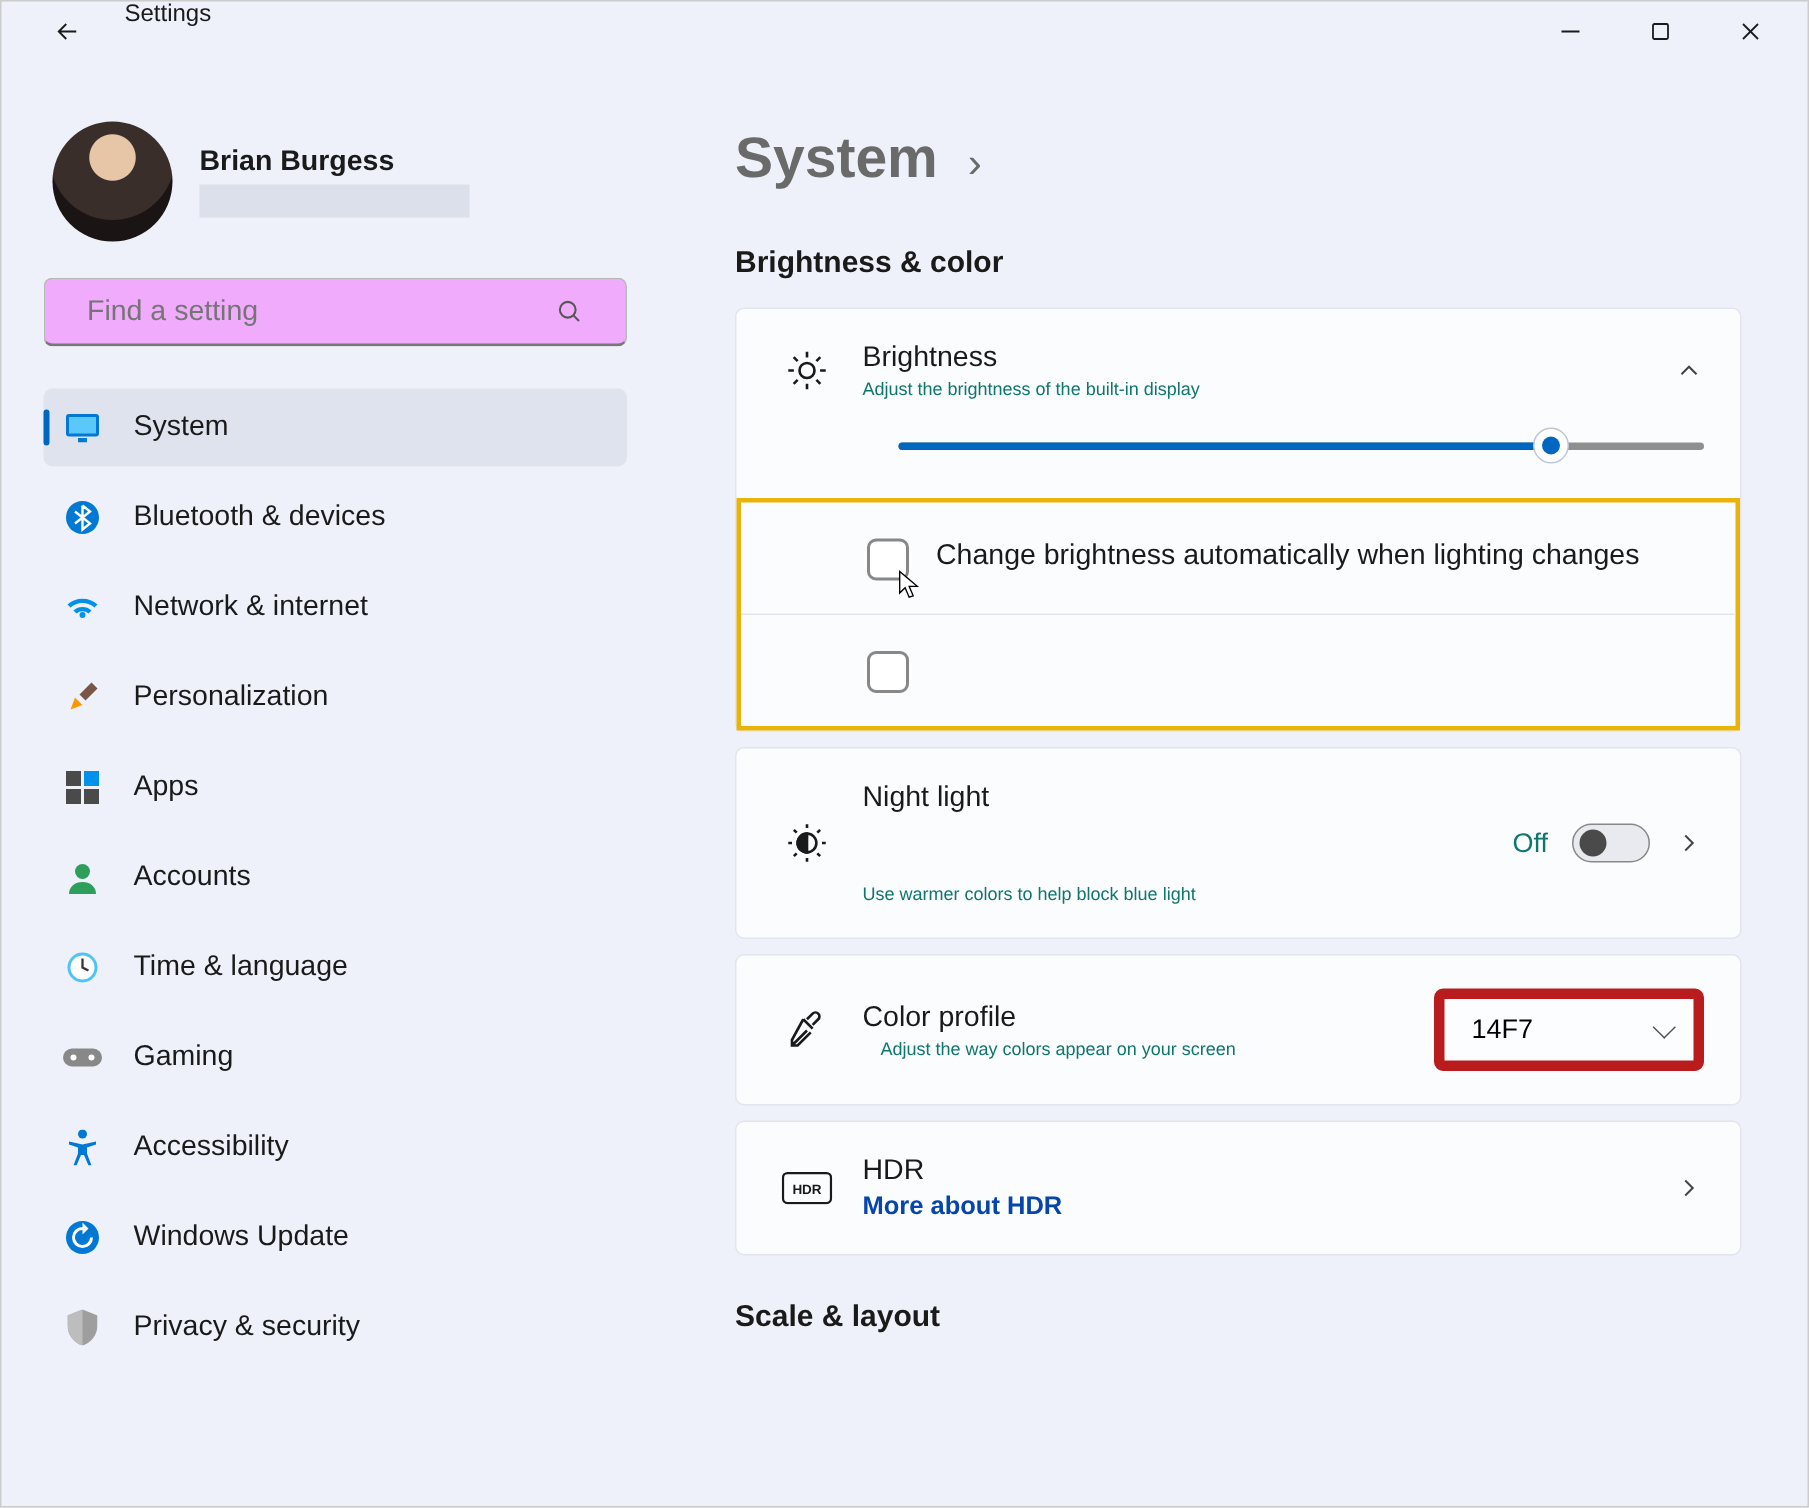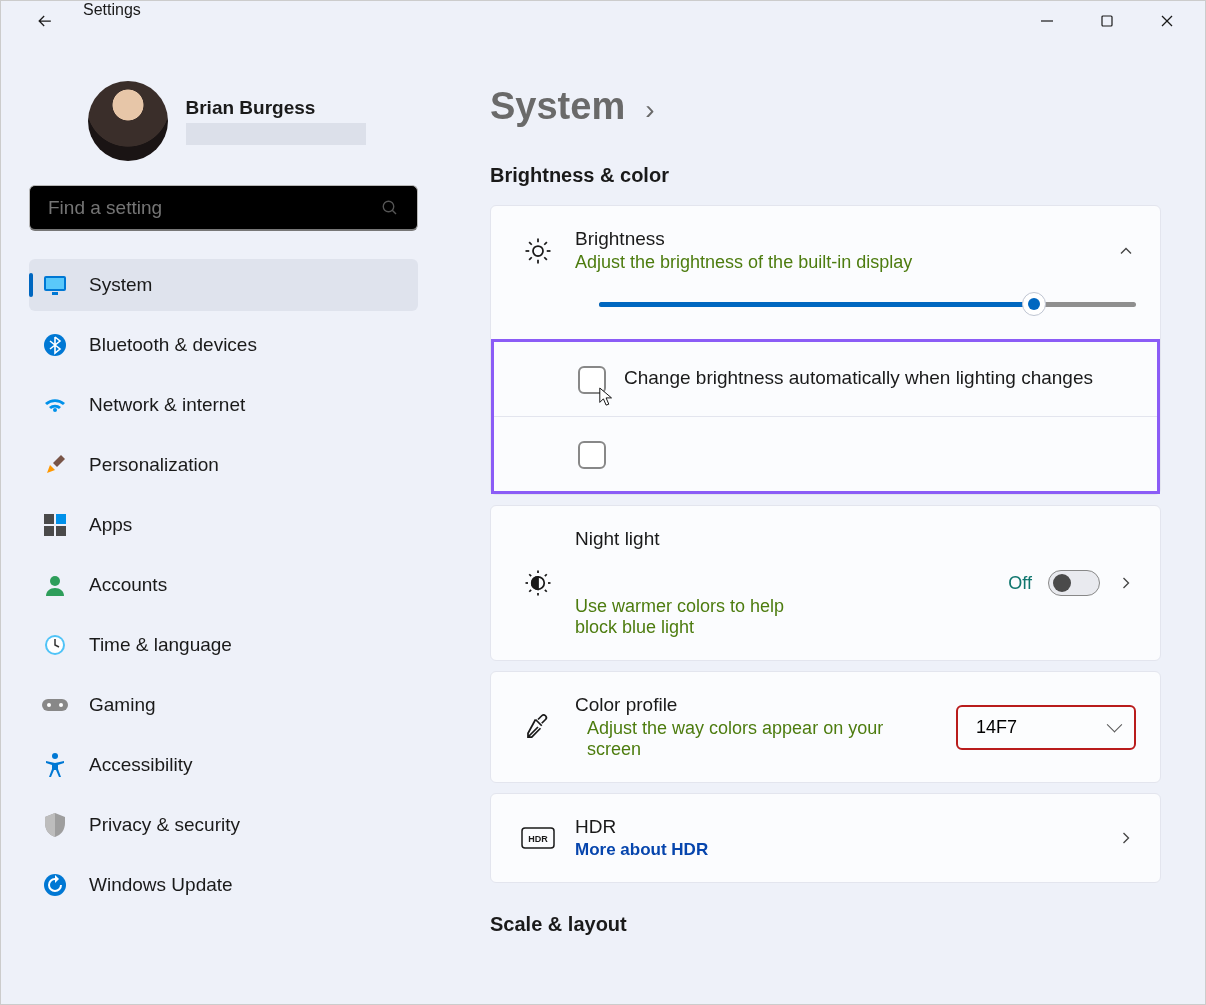--- a/index.html
+++ b/index.html
@@ -41,39 +41,38 @@
 .sidebar {
   width: 445px;
   padding: 24px 28px 0 28px;
   flex-shrink: 0;
 }
 .profile {
   display: flex;
   align-items: center;
   margin-bottom: 24px;
   padding-left: 6px;
-  justify-content: center;
 }
 .avatar {
   width: 80px; height: 80px;
   border-radius: 50%;
   background: radial-gradient(circle at 50% 30%, #e7c6a8 22%, #3a2e2a 23% 60%, #1a1414 61%);
   margin-right: 18px;
 }
 .profile-name { font-size: 19px; font-weight: 600; color: #1a1a1a; margin-bottom: 4px; }
 .profile-email { width: 180px; height: 22px; background: #dce0ea; }
 .search-box {
   display: flex;
   align-items: center;
   border: 1px solid #b8b8b8;
   border-bottom: 2px solid #777;
   border-radius: 6px;
-  background: #000000;
+  background: #f0abfc;
   height: 46px;
-  padding: 0 18px;
+  padding: 0 28px;
   margin-bottom: 28px;
 }
 .search-input {
   flex: 1;
   border: none;
   outline: none;
   background: transparent;
   font-size: 19px;
   color: #666;
 }
@@ -131,21 +130,21 @@
   align-items: center;
   padding: 22px 24px;
 }
 .card-icon {
   width: 46px;
   display: flex; justify-content: center;
   margin-right: 14px;
 }
 .card-body { flex: 1; }
 .card-title { font-size: 19px; color: #1a1a1a; margin-bottom: 2px; }
-.card-sub { font-size: 18px; color: #4d7c0f; }
+.card-sub { font-size: 12px; color: #0f766e; }
 .card-right { display: flex; align-items: center; gap: 16px; }
 .chevron { width: 20px; height: 20px; }
 .slider-row { padding: 0 24px 26px 108px; }
 .slider {
   position: relative;
   height: 18px;
 }
 .slider-track {
   position: absolute; top: 7px; left: 0; right: 0;
   height: 5px; background: #8f8f8f; border-radius: 3px;
@@ -158,21 +157,21 @@
   position: absolute; top: -3px;
   width: 24px; height: 24px;
   background: #fff; border-radius: 50%;
   border: 1px solid #bfc5d2;
   display: flex; align-items: center; justify-content: center;
 }
 .slider-thumb::after {
   content: ""; width: 12px; height: 12px; background: #0067c0; border-radius: 50%;
 }
 .highlight-box {
-  border: 3px solid #8b5cf6;
+  border: 3px solid #eab308;
 }
 .check-sub {
   display: flex;
   align-items: flex-start;
   padding: 22px 24px 22px 84px;
   gap: 18px;
 }
 .check-sub + .check-sub { border-top: 1px solid #e3e5ee; }
 .checkbox {
   width: 28px; height: 28px;
@@ -191,21 +190,21 @@
   position: relative;
   cursor: pointer;
 }
 .toggle-knob {
   position: absolute; top: 3px; left: 4px;
   width: 18px; height: 18px;
   background: #4a4a4a; border-radius: 50%;
 }
 .toggle-label { font-size: 18px; color: #0f766e; }
 .select {
-  border: 2px solid #b91c1c;
+  border: 7px solid #b91c1c;
   border-radius: 6px;
   background: #fcfdfe;
   padding: 10px 40px 10px 18px;
   font-size: 18px;
   position: relative;
   cursor: pointer;
   min-width: 180px;
 }
 .select::after {
   content: "";
@@ -349,35 +348,35 @@
         <span class="nav-icon">
             <svg width="22" height="24" viewBox="0 0 22 24" fill="#0078d4">
               <circle cx="11" cy="3" r="3"></circle>
               <path d="M2 8l9 2 9-2v2l-6 2v4l3 8h-2l-3-7h-2l-3 7H5l3-8v-4L2 10z"></path>
             </svg>
           </span>
         <span class="nav-label">Accessibility</span>
       </li>
       <li class="nav-item">
         <span class="nav-icon">
+            <svg width="24" height="24" viewBox="0 0 24 24">
+              <circle cx="12" cy="12" r="11" fill="#0078d4"></circle>
+              <path d="M12 5a7 7 0 107 7h-2a5 5 0 11-5-5v3l4-4-4-4z" fill="#fff"></path>
+            </svg>
+          </span>
+        <span class="nav-label">Windows Update</span>
+      </li>
+      <li class="nav-item">
+        <span class="nav-icon">
             <svg width="20" height="24" viewBox="0 0 20 24" fill="#9e9e9e">
               <path d="M10 0l10 4v6c0 7-4 12-10 14C4 22 0 17 0 10V4z"></path>
               <path d="M10 0v24C4 22 0 17 0 10V4z" fill="#bdbdbd"></path>
             </svg>
           </span>
         <span class="nav-label">Privacy &amp; security</span>
-      </li>
-      <li class="nav-item">
-        <span class="nav-icon">
-            <svg width="24" height="24" viewBox="0 0 24 24">
-              <circle cx="12" cy="12" r="11" fill="#0078d4"></circle>
-              <path d="M12 5a7 7 0 107 7h-2a5 5 0 11-5-5v3l4-4-4-4z" fill="#fff"></path>
-            </svg>
-          </span>
-        <span class="nav-label">Windows Update</span>
       </li>
     </ul>
   </aside>
 
   <main class="main">
     <div class="breadcrumb">
       <span class="crumb-parent">System</span>
       <span class="crumb-sep">›</span>
     </div>
 

